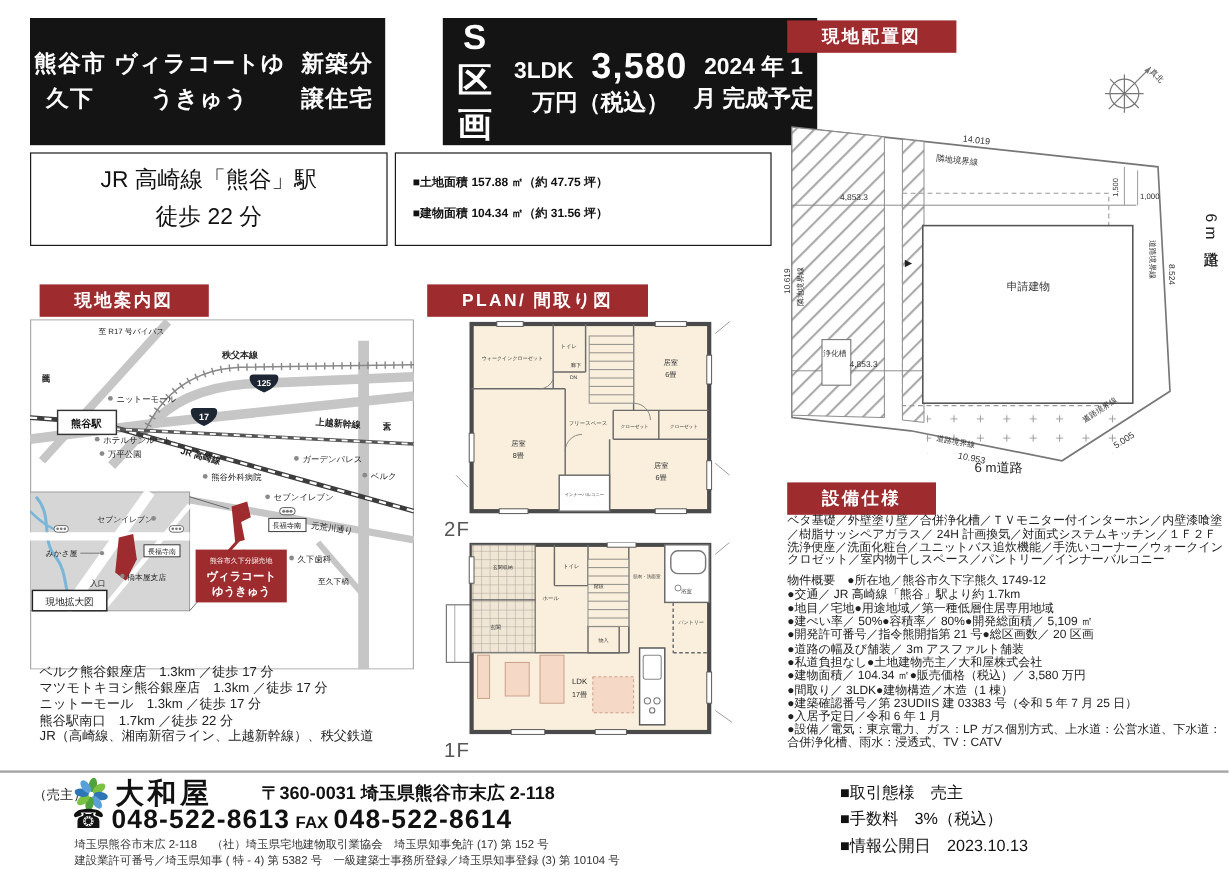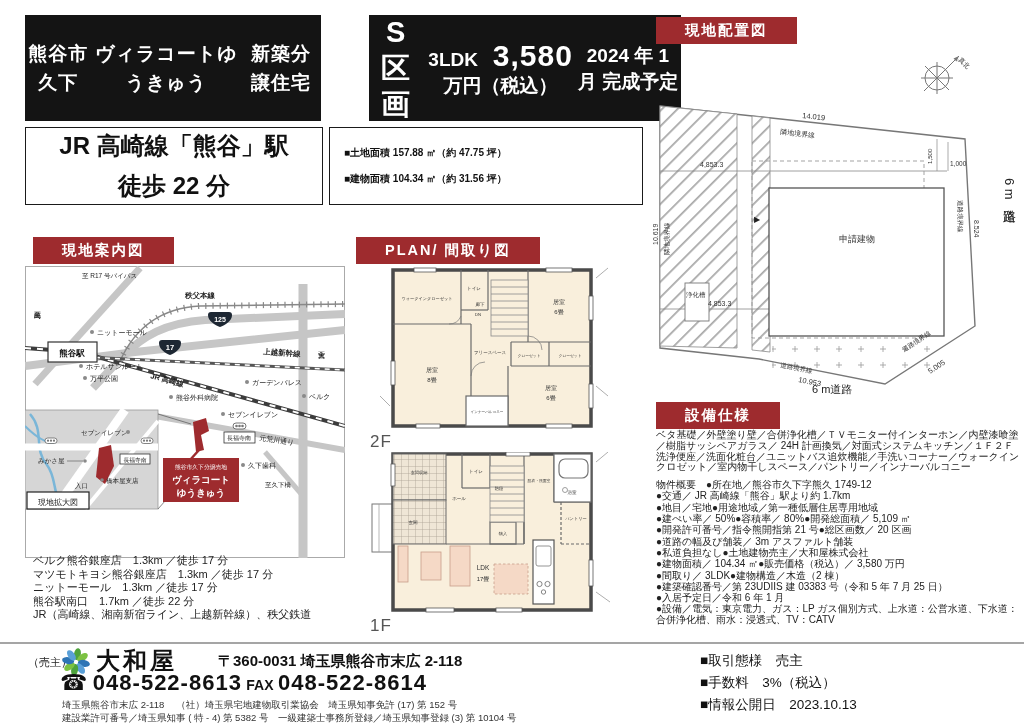--- a/index.html
+++ b/index.html
@@ -3,21 +3,21 @@
 <meta charset="utf-8">
 <style>
   html,body{margin:0;padding:0;background:#fff;}
   #page{position:relative;width:1024px;height:724px;background:#fff;overflow:hidden;
         font-family:"Liberation Sans","DejaVu Sans",sans-serif;color:#111;}
   .abs{position:absolute;}
   .black-box{background:#141414;color:#fff;display:flex;flex-direction:row;
              align-items:center;justify-content:center;text-align:center;}
   .white-box{background:#fff;border:1.5px solid #1a1a1a;display:flex;flex-direction:column;justify-content:center;}
   .title-line{font-size:19px;font-weight:bold;line-height:1.55;letter-spacing:1px;}
-  .access-line{font-size:24px;font-weight:bold;line-height:1.65;text-align:center;color:#111;}
+  .access-line{font-size:19px;font-weight:normal;line-height:1.65;text-align:center;color:#111;}
   .plot{font-size:29px;font-weight:bold;letter-spacing:4px;line-height:1.25;}
   .price-row{font-size:19px;font-weight:bold;margin-top:2px;}
   .price-row .val{font-size:30px;letter-spacing:1px;}
   .completion{font-size:19px;font-weight:bold;margin-top:2px;}
   .area-line{font-size:10px;font-weight:bold;line-height:26px;padding-left:14px;}
   .sec-label{background:#9e2b2e;color:#fff;font-size:14.5px;font-weight:bold;
              padding:4px 29px;display:inline-block;letter-spacing:2px;}
   .specs{font-size:10px;line-height:10.8px;color:#222;}
   .specs .para{margin-bottom:7px;}
   .specs .ov{margin:0 0 0.5px 0;}
@@ -392,21 +392,21 @@
   <div class="abs specs" style="left:656px;top:430px;width:364px;">
     <div class="para">ベタ基礎／外壁塗り壁／合併浄化槽／ＴＶモニター付インターホン／内壁漆喰塗／樹脂サッシペアガラス／ 24H 計画換気／対面式システムキッチン／１Ｆ２Ｆ洗浄便座／洗面化粧台／ユニットバス追炊機能／手洗いコーナー／ウォークインクロゼット／室内物干しスペース／パントリー／インナーバルコニー</div>
     <div class="ov">物件概要　●所在地／熊谷市久下字熊久 1749-12</div>
     <div class="ov">●交通／ JR 高崎線「熊谷」駅より約 1.7km</div>
     <div class="ov">●地目／宅地●用途地域／第一種低層住居専用地域</div>
     <div class="ov">●建ぺい率／ 50%●容積率／ 80%●開発総面積／ 5,109 ㎡</div>
     <div class="ov">●開発許可番号／指令熊開指第 21 号●総区画数／ 20 区画</div>
     <div class="ov">●道路の幅及び舗装／ 3m アスファルト舗装</div>
     <div class="ov">●私道負担なし●土地建物売主／大和屋株式会社</div>
     <div class="ov">●建物面積／ 104.34 ㎡●販売価格（税込）／ 3,580 万円</div>
-    <div class="ov">●間取り／ 3LDK●建物構造／木造（2 棟）</div>
+    <div class="ov">●間取り／ 3LDK●建物構造／木造（1 棟）</div>
     <div class="ov">●建築確認番号／第 23UDIIS 建 03383 号（令和 5 年 7 月 25 日）</div>
     <div class="ov">●入居予定日／令和 6 年 1 月</div>
     <div class="ov">●設備／電気：東京電力、ガス：LP ガス個別方式、上水道：公営水道、下水道：合併浄化槽、雨水：浸透式、TV：CATV</div>
   </div>
 
   <div class="abs" style="left:33px;top:554px;width:340px;">
     <div class="env-item">ベルク熊谷銀座店　1.3km ／徒歩 17 分</div>
     <div class="env-item">マツモトキヨシ熊谷銀座店　1.3km ／徒歩 17 分</div>
     <div class="env-item">ニットーモール　1.3km ／徒歩 17 分</div>
     <div class="env-item">熊谷駅南口　1.7km ／徒歩 22 分</div>

